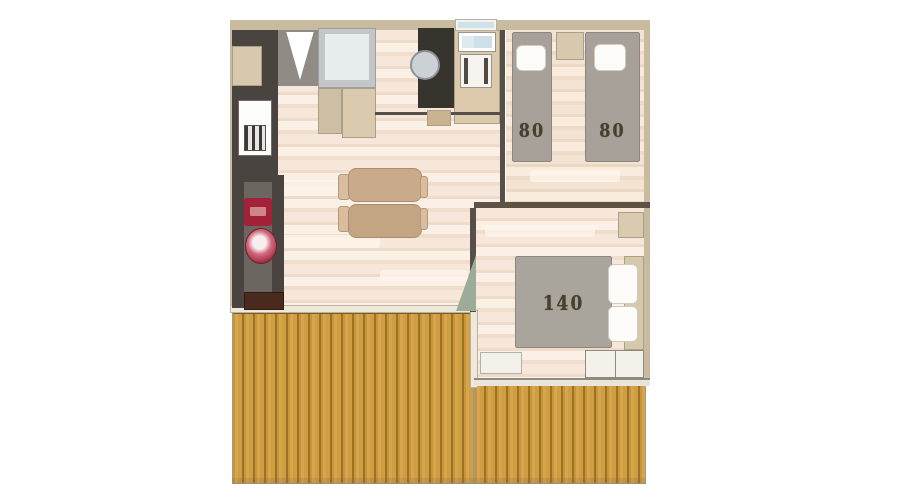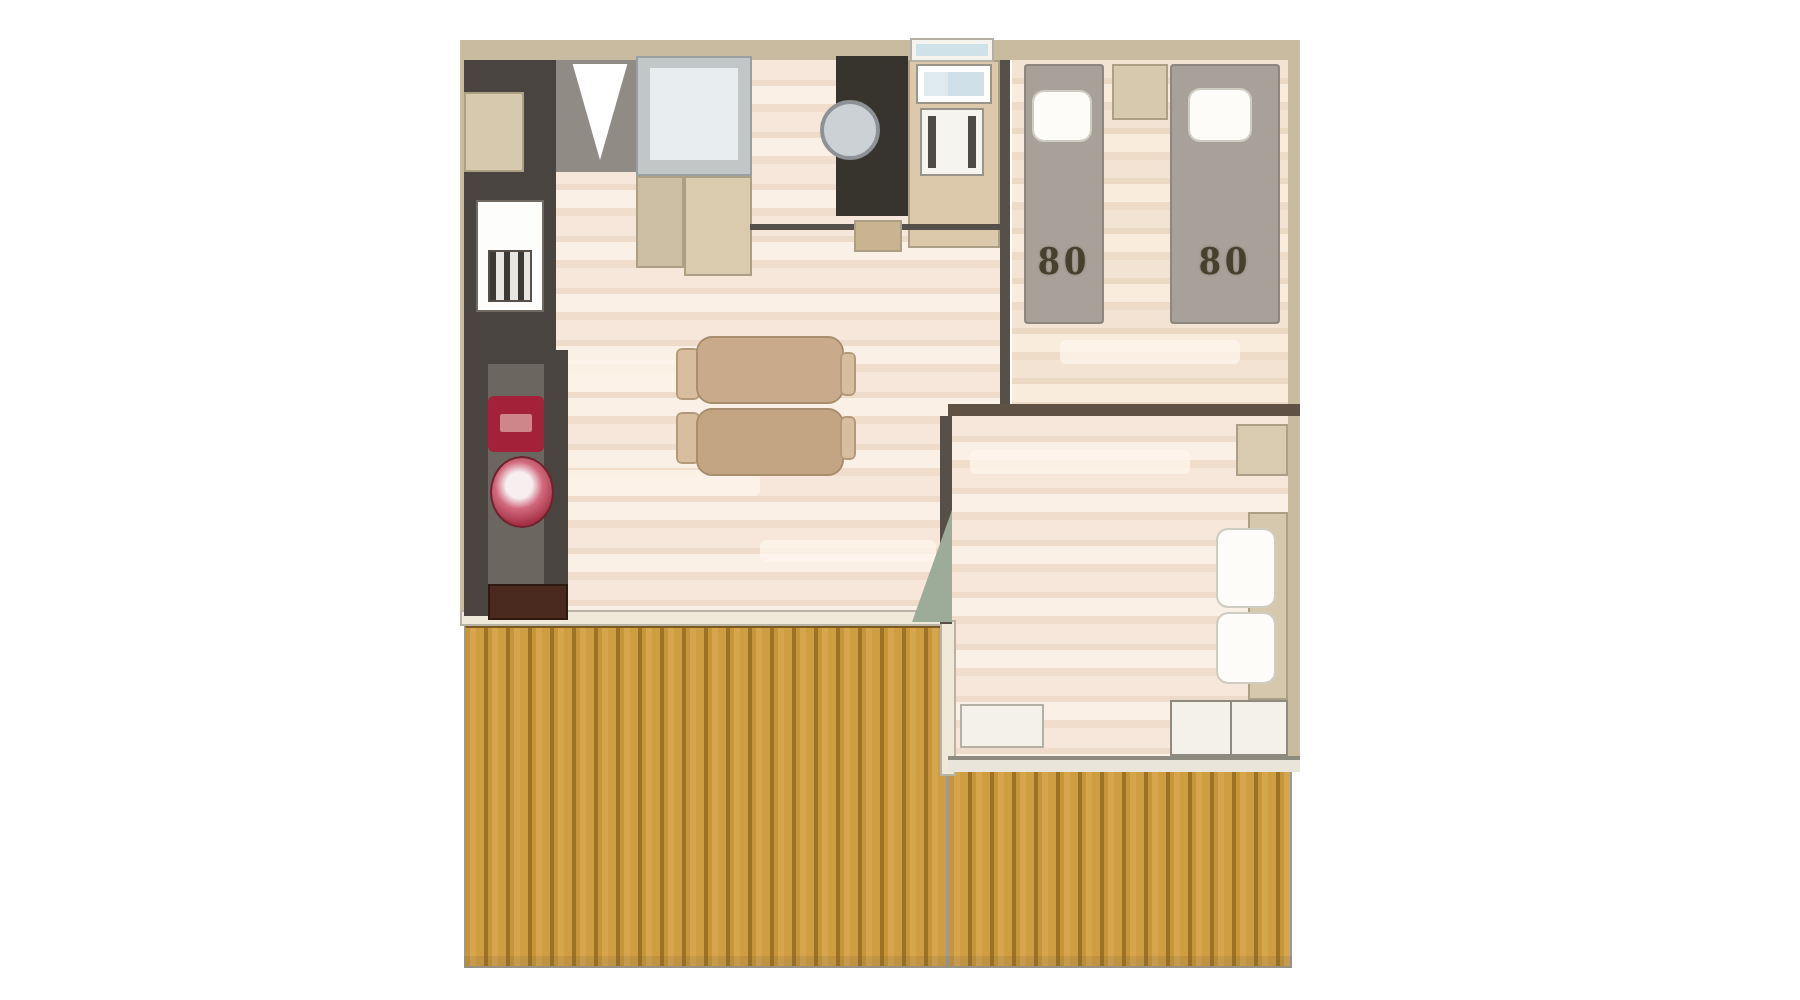--- a/index.html
+++ b/index.html
@@ -141,20 +141,23 @@
       <span class="bedlabel" style="top:88px;">80</span>
     </div>
     <div class="abs bed" style="left:355px;top:12px;width:55px;height:130px;">
       <span class="bedlabel" style="top:88px;">80</span>
     </div>
     <div class="abs pillow" style="left:286px;top:25px;width:30px;height:26px;"></div>
     <div class="abs pillow" style="left:364px;top:24px;width:32px;height:27px;"></div>
 
     <div class="abs tanbox" style="left:388px;top:192px;width:26px;height:26px;background:#d8cbb0;"></div>
     <div class="abs tanbox" style="left:394px;top:236px;width:20px;height:94px;background:#d5c8ad;"></div>
+    <div class="abs bed" style="left:285px;top:236px;width:97px;height:92px;background:#aaa59c;">
+      <span class="bedlabel" style="top:36px;font-size:17px;">140</span>
+    </div>
     <div class="abs pillow" style="left:378px;top:244px;width:30px;height:40px;"></div>
     <div class="abs pillow" style="left:378px;top:286px;width:30px;height:36px;"></div>
     <div class="abs whitebox" style="left:355px;top:330px;width:59px;height:28px;">
       <div style="position:absolute;left:50%;top:0;bottom:0;width:1px;background:#8f8a80;"></div>
     </div>
     <div class="abs whitebox" style="left:250px;top:332px;width:42px;height:22px;border-color:#b5b0a5;"></div>
   </div>
 </div>
 
 </body></html>

